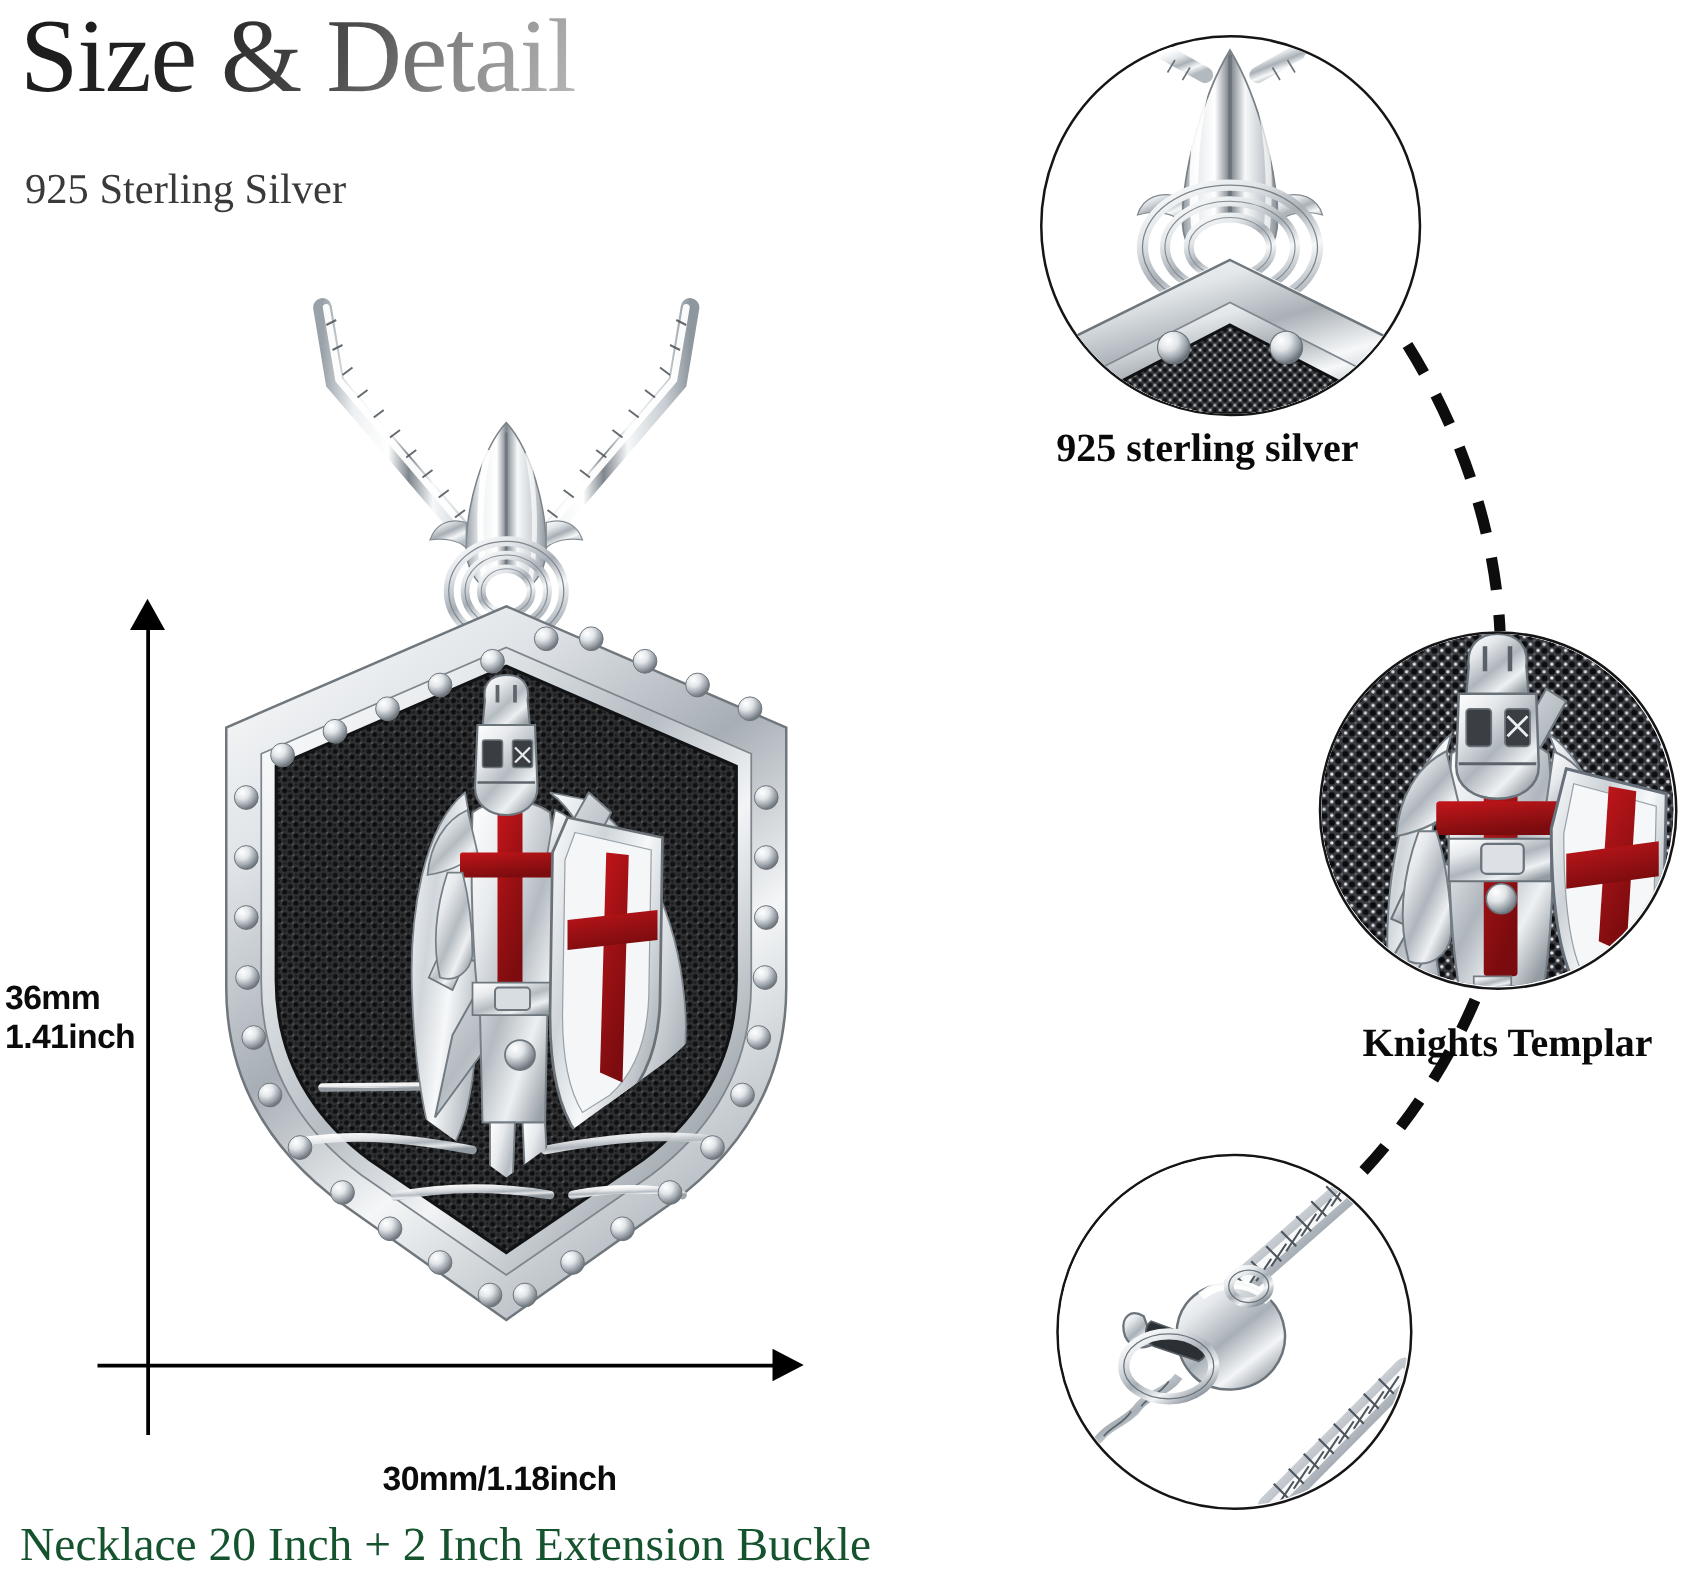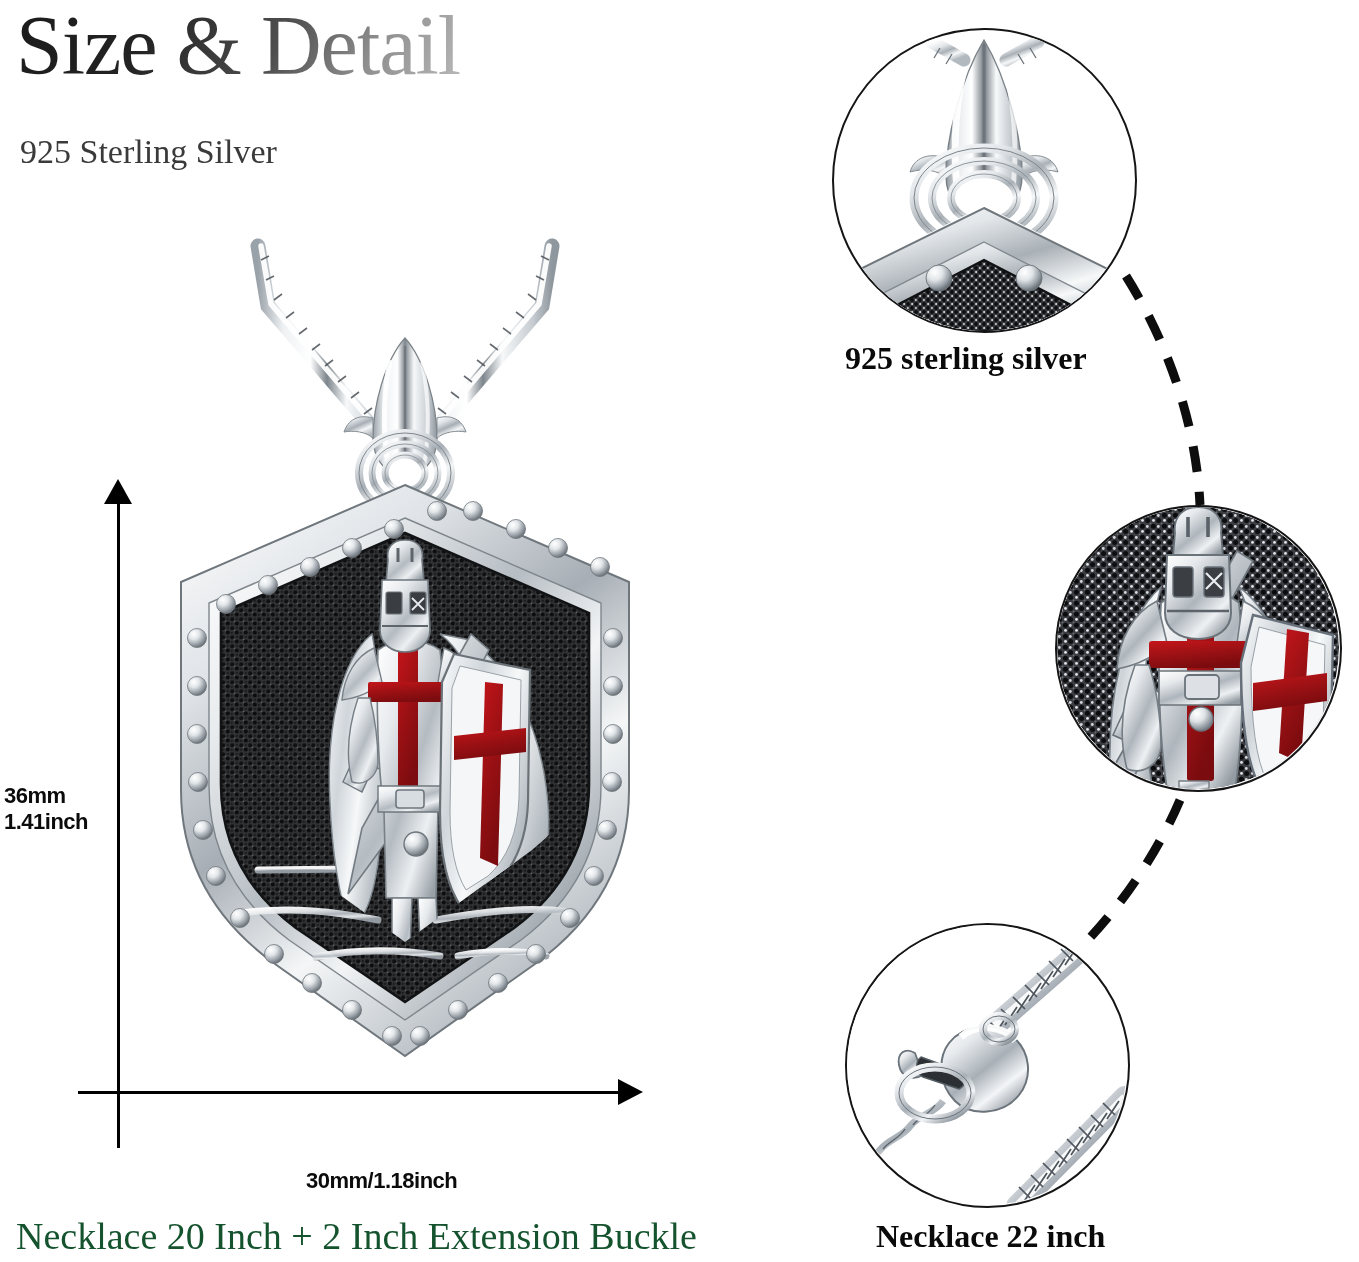--- a/index.html
+++ b/index.html
@@ -24,21 +24,21 @@
   .subtitle{
     position:absolute; left:20px; top:133px;
     font-family:"Liberation Serif", serif;
     font-size:34px; color:#3a3a3a; white-space:nowrap;
   }
 
   
   .dim-label{
     position:absolute;
     font-family:"Liberation Sans", sans-serif;
-    font-weight:700; font-size:22px; color:#0b0b0b;
+    font-weight:700; font-size:27px; color:#0b0b0b;
     line-height:1.16; white-space:nowrap; letter-spacing:-0.5px;
   }
   #dim-v-label{ left:4px; top:783px; text-align:left; }
   #dim-h-label{ left:306px; top:1168px; }
 
   .axis-line{ position:absolute; background:#000; }
   #v-axis{ left:117px; top:497px; width:3px; height:651px; }
   #h-axis{ left:78px; top:1091px; width:547px; height:3px; }
   #v-arrow{
     position:absolute; left:104px; top:479px;
@@ -508,20 +508,21 @@
           <path d="M202 120 L268 138 L266 222 Q262 266 228 274 L210 274
                    Q194 244 194 160 Z" fill="#f5f7f9" stroke="#98a0a7" stroke-width="1"></path>
           <g>
             <path d="M230 122 L252 126 L244 256 L222 246 Z" fill="url(#k-gRed)"></path>
             <path d="M196 176 L270 166 L270 194 L196 204 Z" fill="url(#k-gRed)"></path>
           </g>
         </g>
       </g>
     </svg>
   </div>
+  <div class="cap-serif-bold" id="cap-knights">Knights Templar</div>
 
   <div class="detail-circle" id="circle-clasp">
     <svg width="281" height="281" viewBox="0 0 281 281">
       <defs>
         <linearGradient id="c-gMetal" x1="0" y1="0" x2="0.8" y2="1">
           <stop offset="0%" stop-color="#ffffff"></stop>
           <stop offset="26%" stop-color="#e7eaed"></stop>
           <stop offset="55%" stop-color="#a8b0b7"></stop>
           <stop offset="78%" stop-color="#f3f5f7"></stop>
           <stop offset="100%" stop-color="#8e969e"></stop>
@@ -586,17 +587,16 @@
 
           <ellipse cx="88" cy="168" rx="36" ry="26" fill="none" stroke="url(#c-gMetal)" stroke-width="9"></ellipse>
           <ellipse cx="88" cy="168" rx="36" ry="26" fill="none" stroke="#6b737b" stroke-width="1"></ellipse>
 
           <ellipse cx="152" cy="104" rx="16" ry="13" fill="none" stroke="url(#c-gMetal)" stroke-width="8"></ellipse>
           <ellipse cx="152" cy="104" rx="16" ry="13" fill="none" stroke="#6b737b" stroke-width="1"></ellipse>
         </g>
       </g>
     </svg>
   </div>
-  <div class="cap-serif-bold" id="cap-neck22">Necklace 22 inch</div>
 
   <div class="cap-serif-light" id="cap-bottom-left">Necklace 20 Inch + 2 Inch Extension Buckle</div>
 
 </div>
 
 </body></html>

